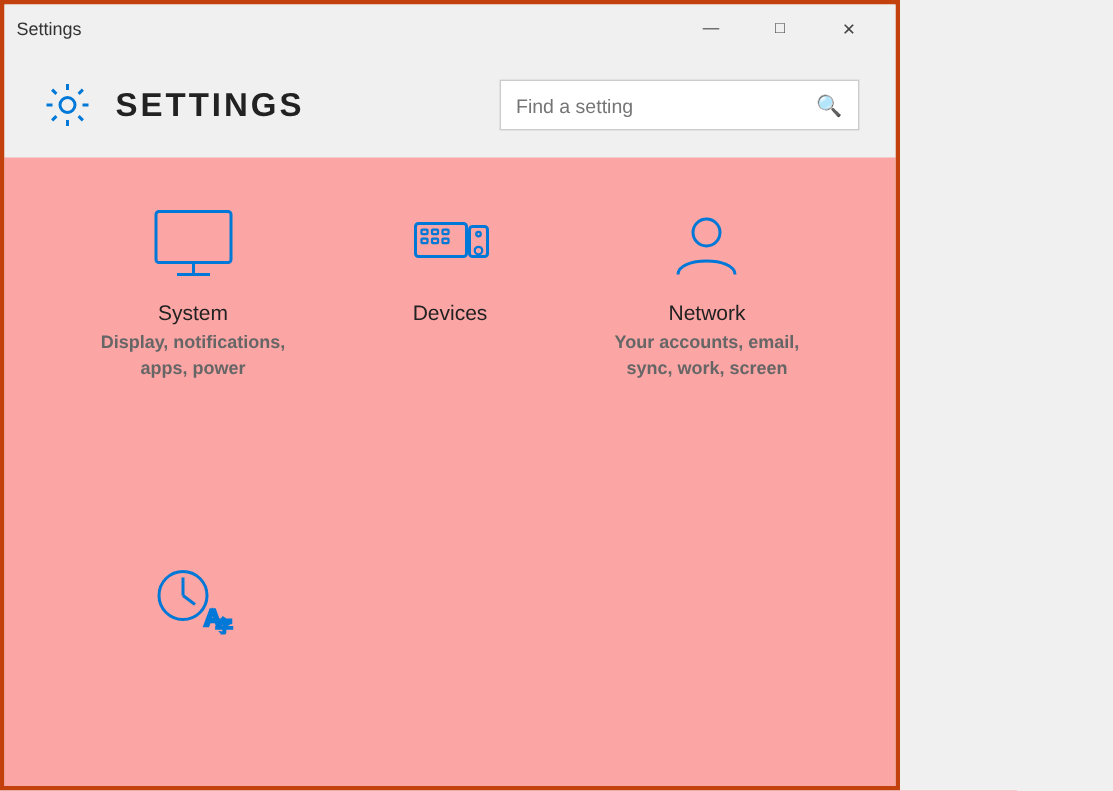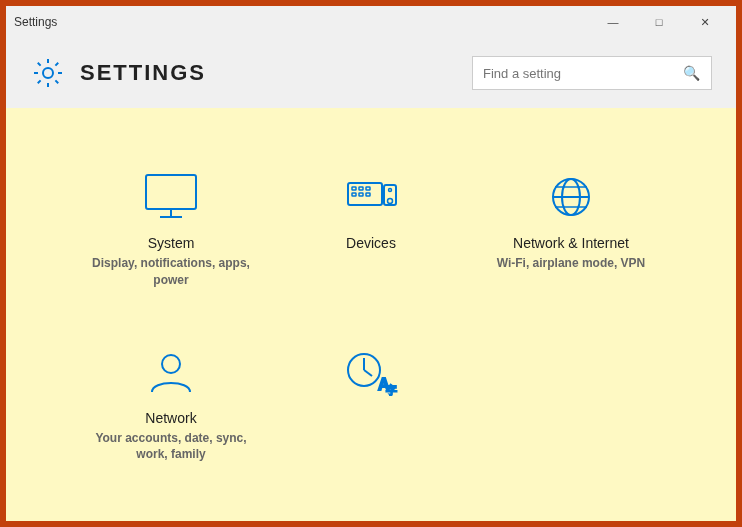--- a/index.html
+++ b/index.html
@@ -4,26 +4,26 @@
   <style>
     * { box-sizing: border-box; margin: 0; padding: 0; }
     body {
       font-family: 'Segoe UI', Arial, sans-serif;
       background: #f0f0f0;
       width: 742px;
       height: 527px;
       overflow: hidden;
     }
     .window {
-      width: 742px;
+      width: 600px;
       height: 527px;
       background: #f0f0f0;
       display: flex;
       flex-direction: column;
-      border: 6px solid #c2410c;
+      border: 3px solid #c2410c;
     }
     .title-bar {
       height: 32px;
       background: #f0f0f0;
       display: flex;
       align-items: center;
       justify-content: space-between;
       padding: 0 8px;
       flex-shrink: 0;
     }
@@ -92,23 +92,22 @@
       background: transparent;
       flex: 1;
     }
     .search-icon-btn {
       color: #666;
       font-size: 14px;
       cursor: pointer;
     }
     .content {
       flex: 1;
-      background: #fef9c3;
-      display: flex;
-      align-items: center;
+      background: #fca5a5;
+      display: flex;
       justify-content: center;
       padding: 10px 40px;
     }
     .grid {
       display: grid;
       grid-template-columns: repeat(3, 1fr);
       gap: 20px 0;
       width: 100%;
       max-width: 600px;
     }
@@ -210,44 +209,31 @@
             <rect x="24" y="20" width="4" height="3" rx="0.5" stroke="#0078d7" stroke-width="1.5" fill="none"></rect>
 
             <rect x="42" y="12" width="12" height="20" rx="2" stroke="#0078d7" stroke-width="2" fill="none"></rect>
             <circle cx="48" cy="28" r="2.5" stroke="#0078d7" stroke-width="1.5" fill="none"></circle>
             <circle cx="48" cy="17" r="1.5" stroke="#0078d7" stroke-width="1.5" fill="none"></circle>
           </svg>
         </div>
         <span class="item-title">Devices</span>
       </div>
 
-      <div class="grid-item">
-        <div class="item-icon">
-          <svg width="58" height="48" viewBox="0 0 58 48">
-            <circle cx="29" cy="24" r="18" stroke="#0078d7" stroke-width="2" fill="none"></circle>
-            <ellipse cx="29" cy="24" rx="9" ry="18" stroke="#0078d7" stroke-width="2" fill="none"></ellipse>
-            <line x1="11" y1="24" x2="47" y2="24" stroke="#0078d7" stroke-width="2"></line>
-            <line x1="13" y1="14" x2="45" y2="14" stroke="#0078d7" stroke-width="1.5"></line>
-            <line x1="13" y1="34" x2="45" y2="34" stroke="#0078d7" stroke-width="1.5"></line>
-          </svg>
-        </div>
-        <span class="item-title">Network &amp; Internet</span>
-        <span class="item-desc">Wi-Fi, airplane mode, VPN</span>
-      </div>
 
 
       <div class="grid-item">
         <div class="item-icon">
           <svg width="58" height="48" viewBox="0 0 58 48">
             <circle cx="29" cy="16" r="9" stroke="#0078d7" stroke-width="2" fill="none"></circle>
             <path d="M10 44 C10 32 48 32 48 44" stroke="#0078d7" stroke-width="2" fill="none"></path>
           </svg>
         </div>
         <span class="item-title">Network</span>
-        <span class="item-desc">Your accounts, date, sync, work, family</span>
+        <span class="item-desc">Your accounts, email, sync, work, screen</span>
       </div>
 
       <div class="grid-item">
         <div class="item-icon">
           <svg width="58" height="48" viewBox="0 0 58 48">
 
             <circle cx="22" cy="22" r="16" stroke="#0078d7" stroke-width="2" fill="none"></circle>
             <line x1="22" y1="10" x2="22" y2="22" stroke="#0078d7" stroke-width="2"></line>
             <line x1="22" y1="22" x2="30" y2="28" stroke="#0078d7" stroke-width="2"></line>
 

